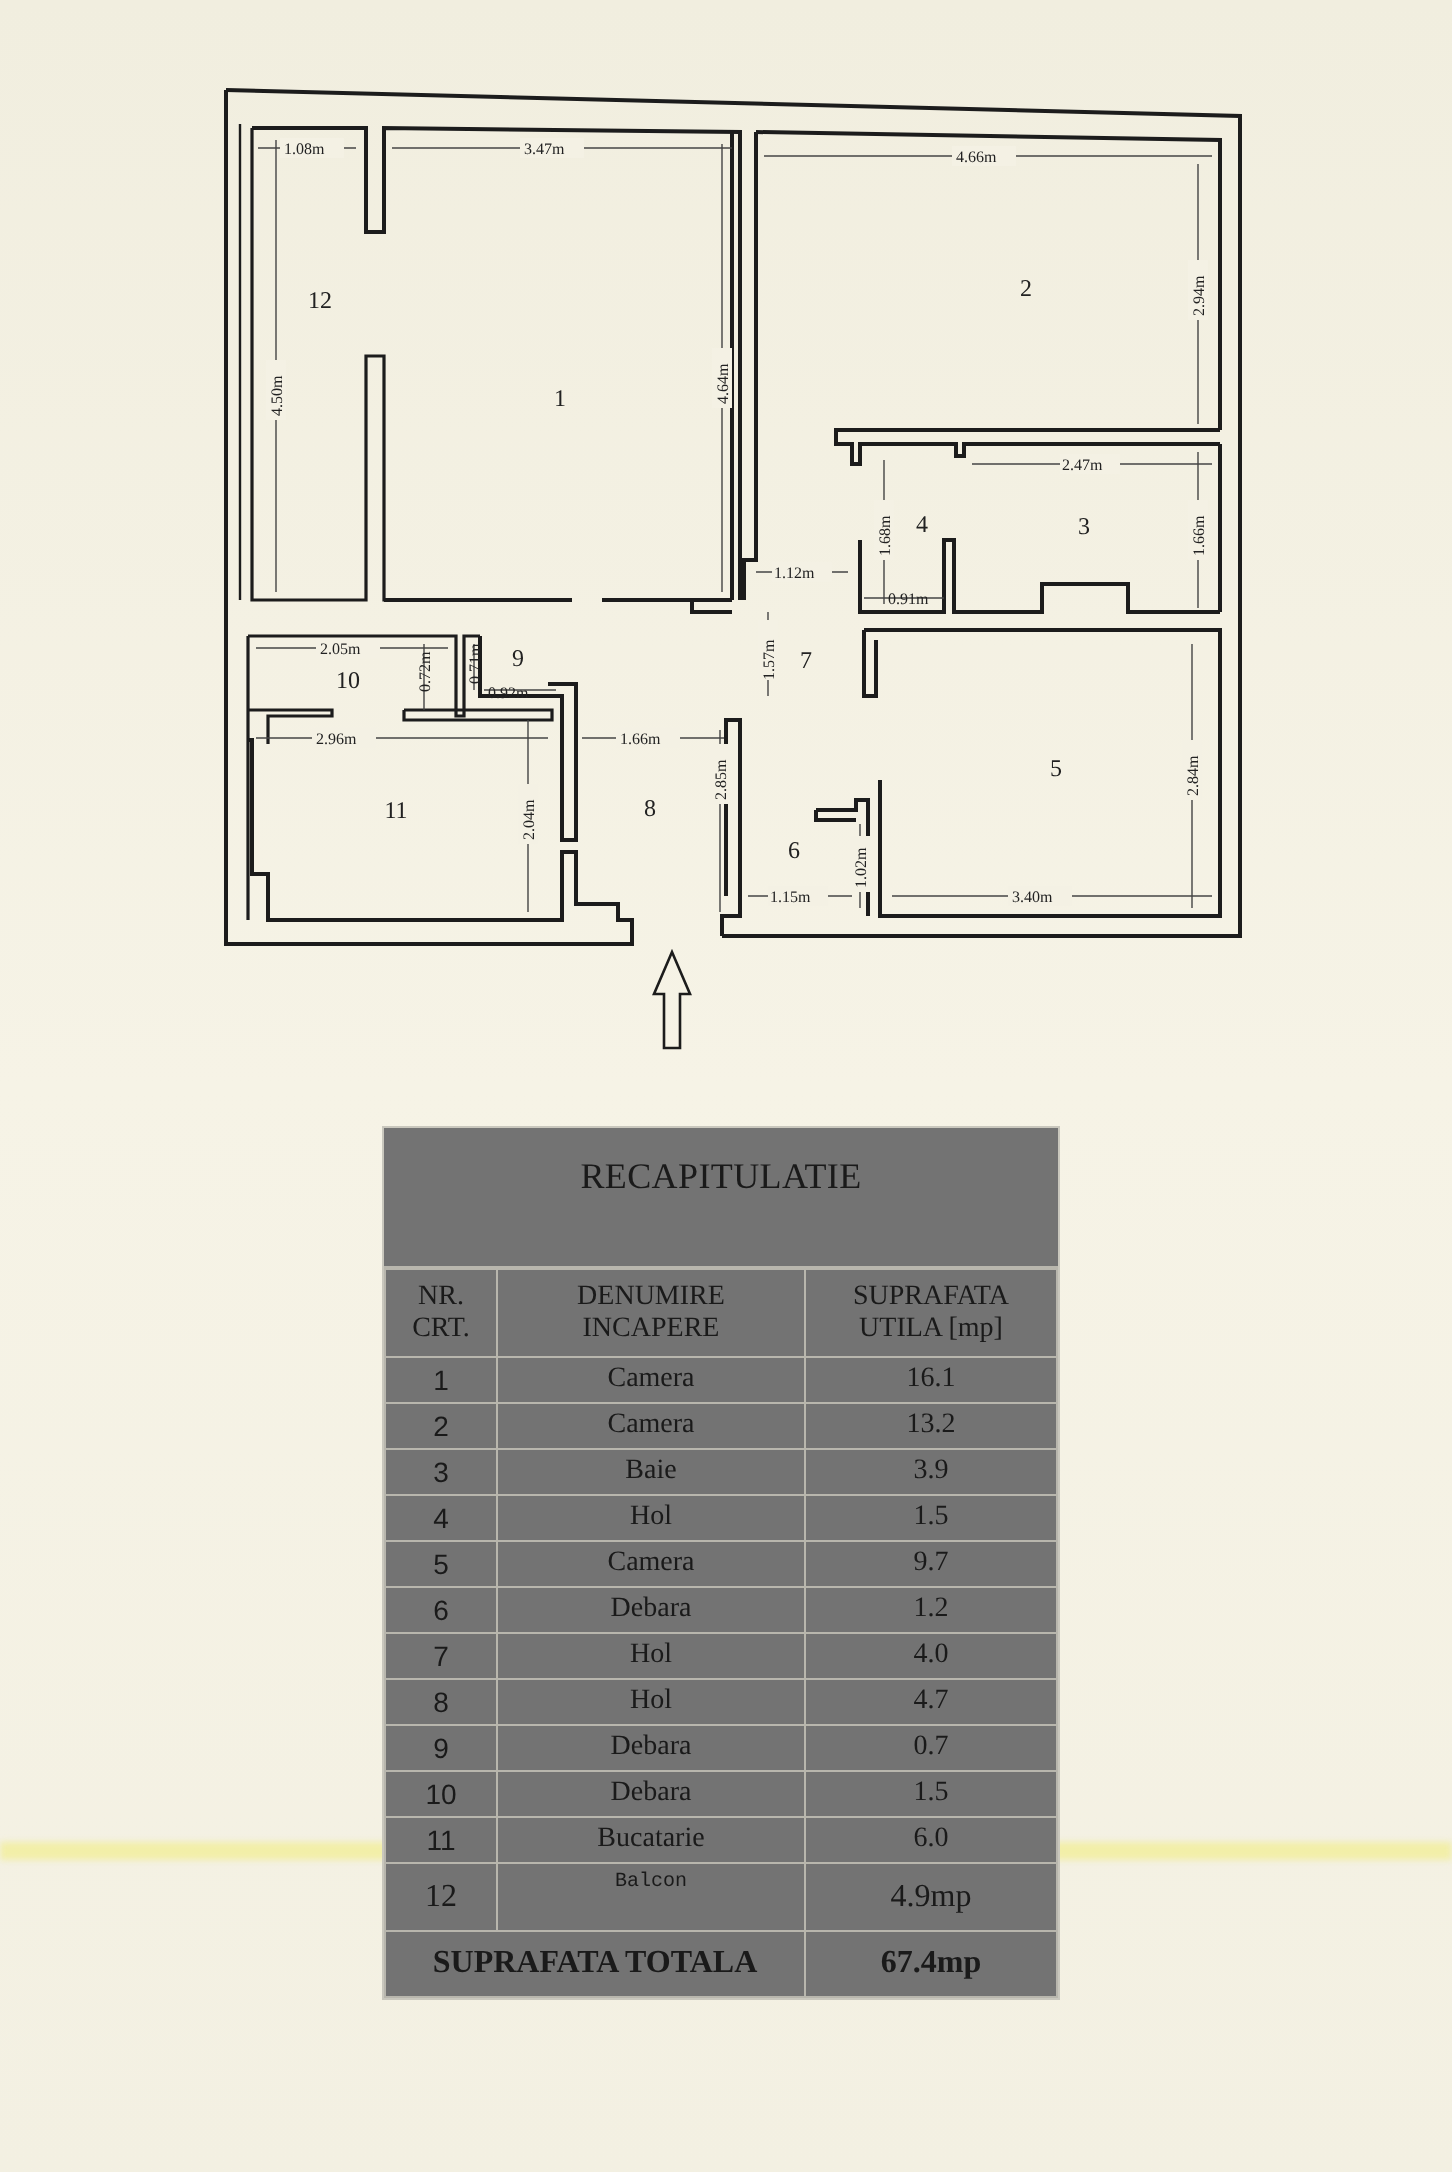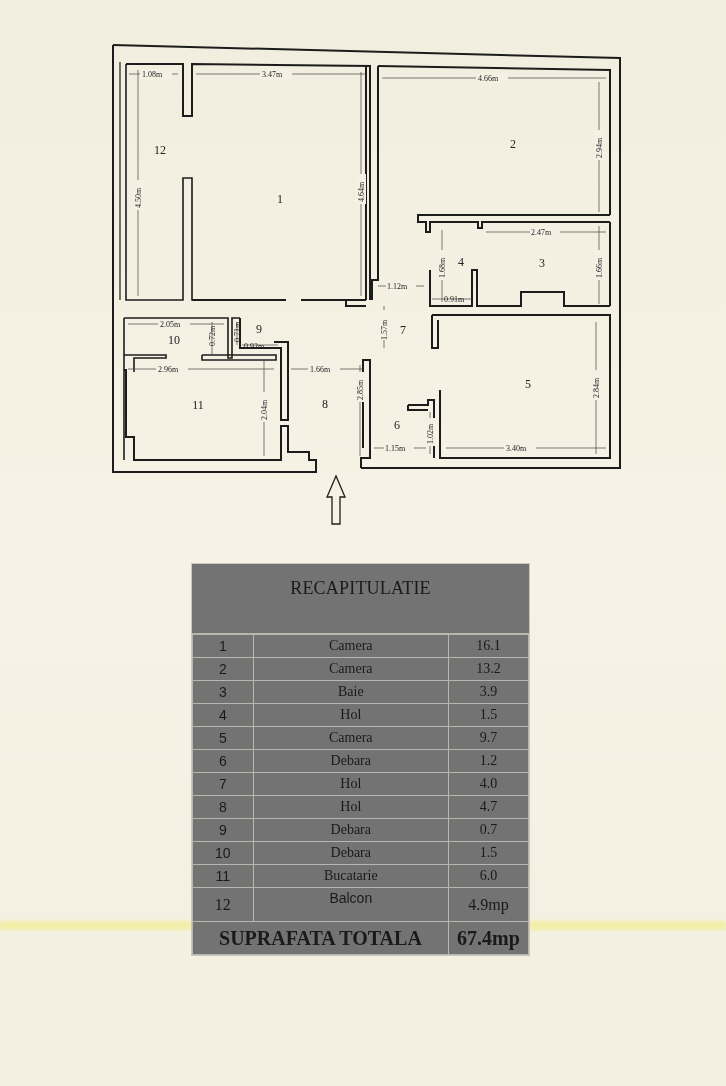--- a/index.html
+++ b/index.html
@@ -38,24 +38,24 @@
   }
   tr.head th { font-size: 14px; line-height: 16px; height: 43px; vertical-align: middle; }
   .col-nr { width: 55px; }
   .col-name { width: 153px; }
   .col-area { width: auto; }
   td.nr { font-family: "Liberation Sans", sans-serif; font-size: 14px; }
   tr.row td { height: 22px; }
   tr.sum td { height: 30px; font-weight: bold; font-size: 16px; }
   tr.sum td.val { font-weight: normal; font-size: 16px; }
   tr.balcon td { height: 33px; }
-  tr.balcon td.name { font-family: Liberation Sans, sans-serif; font-size: 14px; vertical-align: top; line-height: 20px; }
+  tr.balcon td.name { font-family: Liberation Mono, monospace; font-size: 10px; vertical-align: top; line-height: 20px; }
   tr.balcon td.nr { font-family: "Liberation Serif", serif; font-size: 16px; }
   tr.balcon td.val { font-size: 16px; }
-  tr.total td { height: 32px; font-weight: bold; font-size: 20px; }
+  tr.total td { height: 32px; font-weight: bold; font-size: 16px; }
   tr.total td.val { font-weight: bold; }
 </style>
 </head>
 <body>
 
 <div class="plan">
   <svg width="726" height="540" viewBox="0 0 726 540">
     <g fill="none" stroke="#1c1c1c" stroke-width="2">
 
       <polyline points="97,45 604,58 604,468 345,468"></polyline>
@@ -193,20 +193,25 @@
 <div class="faint-text" style="left:30px; top:845px;">&nbsp;</div>
 
 <div class="highlight"></div>
 
 <div class="table-wrap">
   <div class="title-block">
     <div class="title1">RECAPITULATIE</div>
   </div>
   <table>
     <tbody>
+        <tr class="head">
+      <th class="col-nr"><span>NR.</span><br><span>CRT.</span></th>
+      <th class="col-name"><span>DENUMIRE</span><br><span>INCAPERE</span></th>
+      <th class="col-area"><span>SUPRAFATA</span><br><span>UTILA [mp]</span></th>
+    </tr>
     <tr class="row">
           <td class="nr">1</td>
           <td>Camera</td>
           <td>16.1</td>
         </tr>
     <tr class="row">
           <td class="nr">2</td>
           <td>Camera</td>
           <td>13.2</td>
         </tr>

